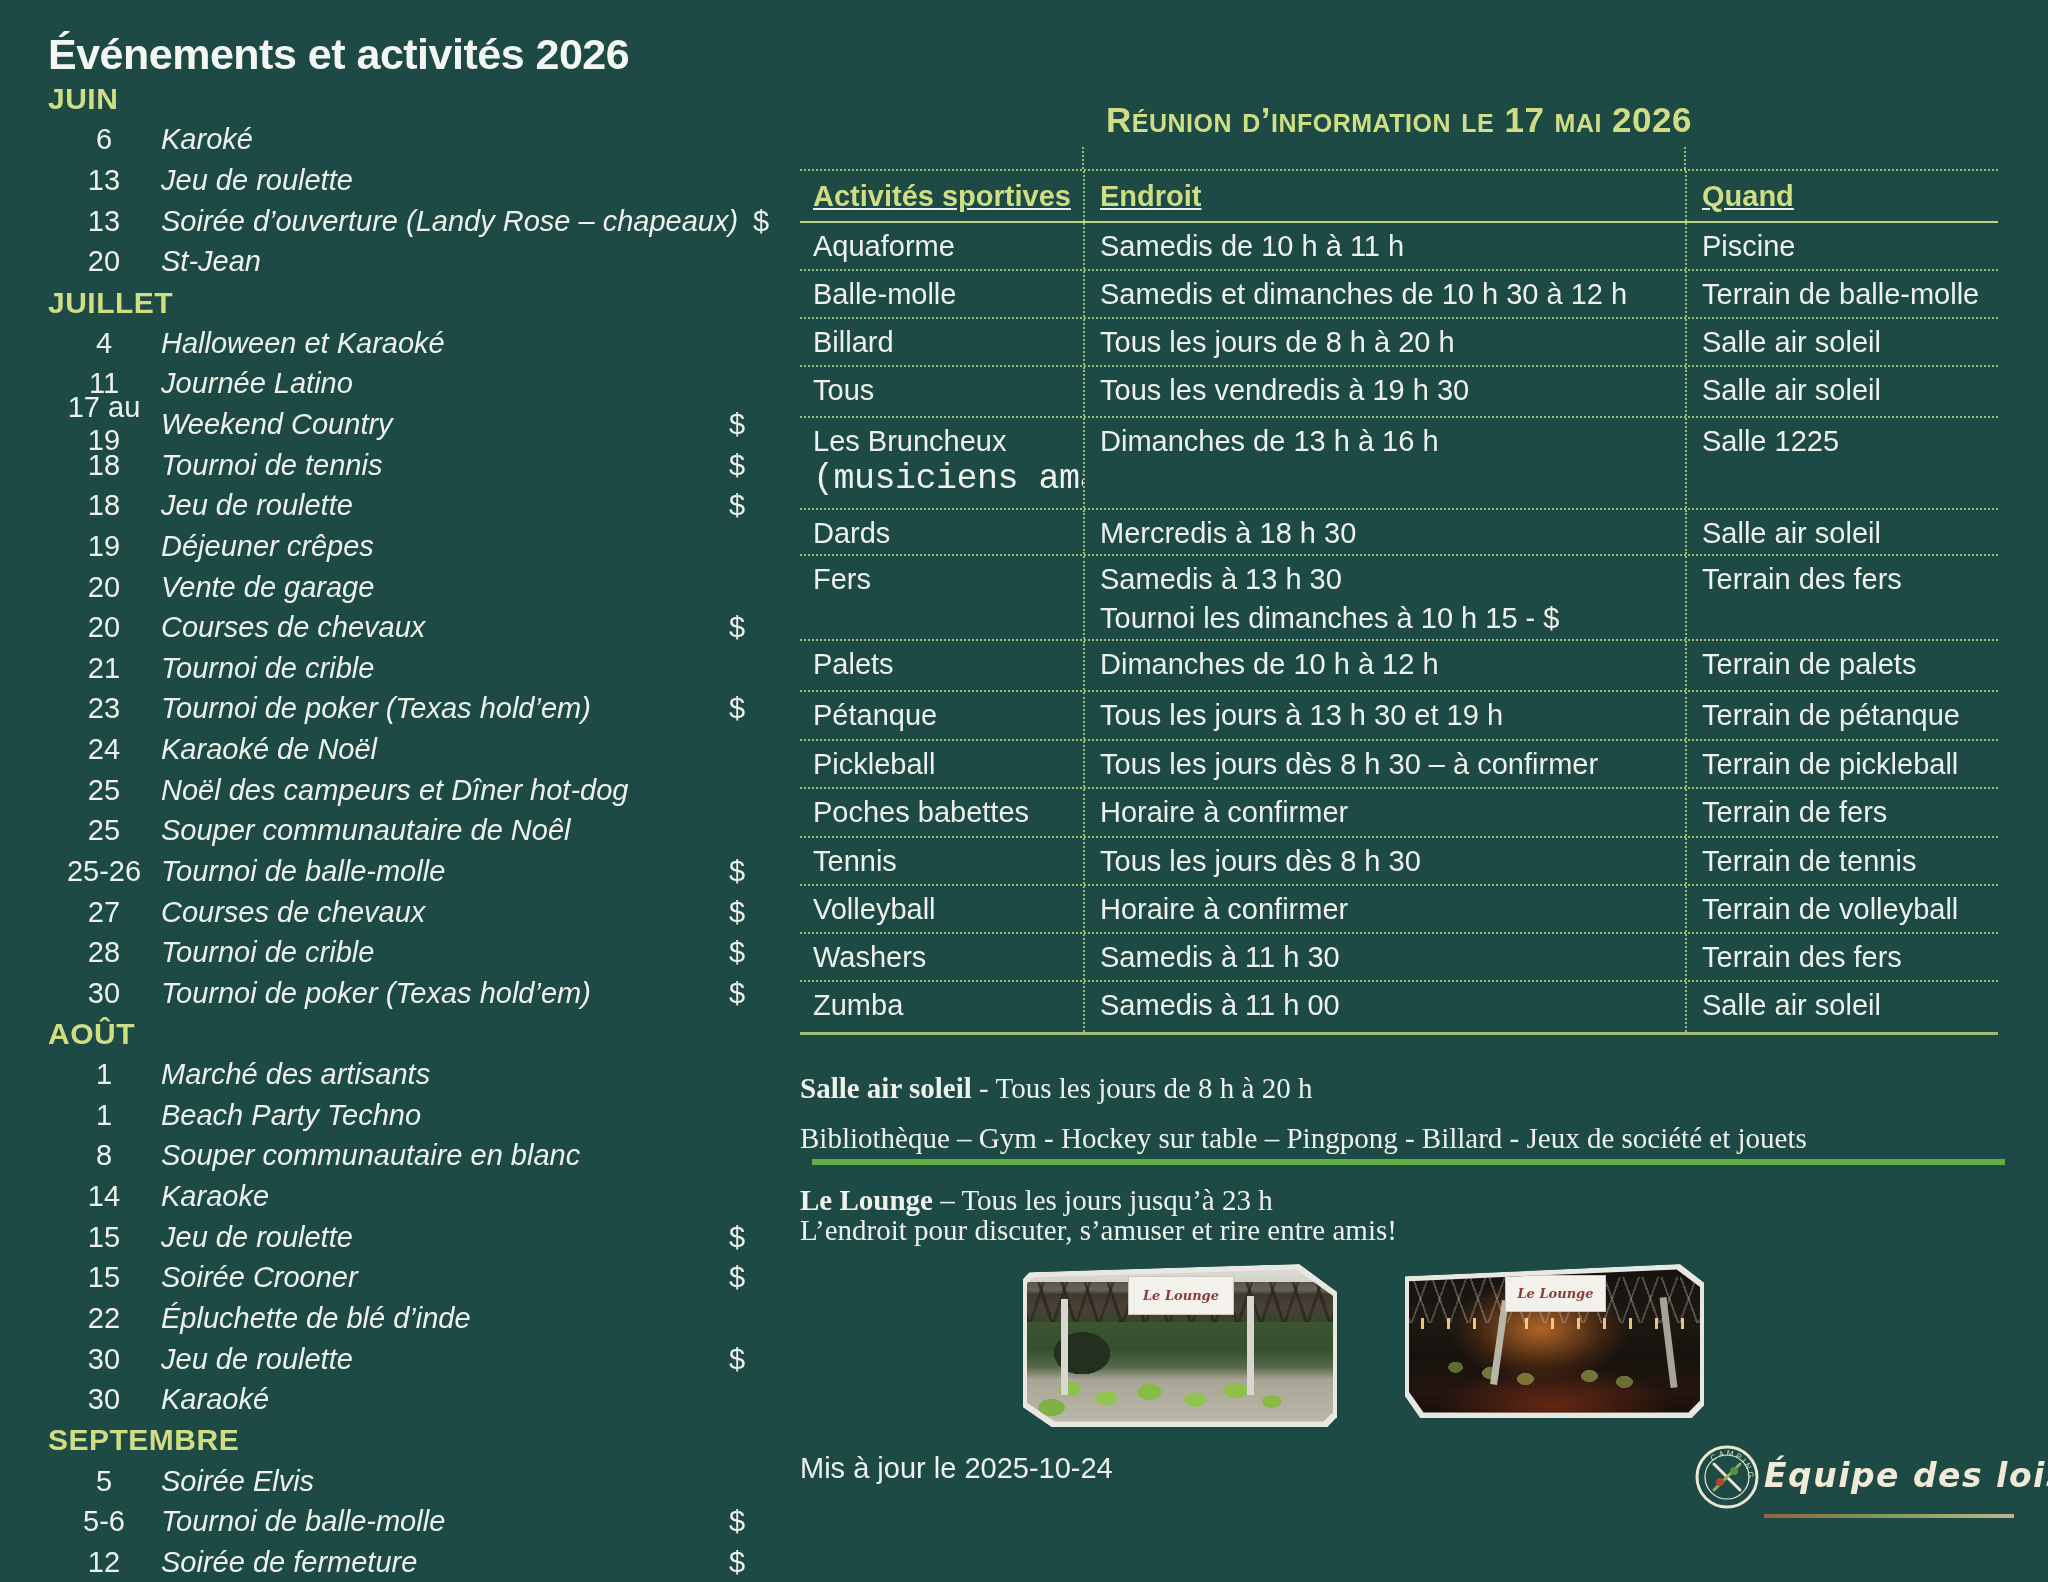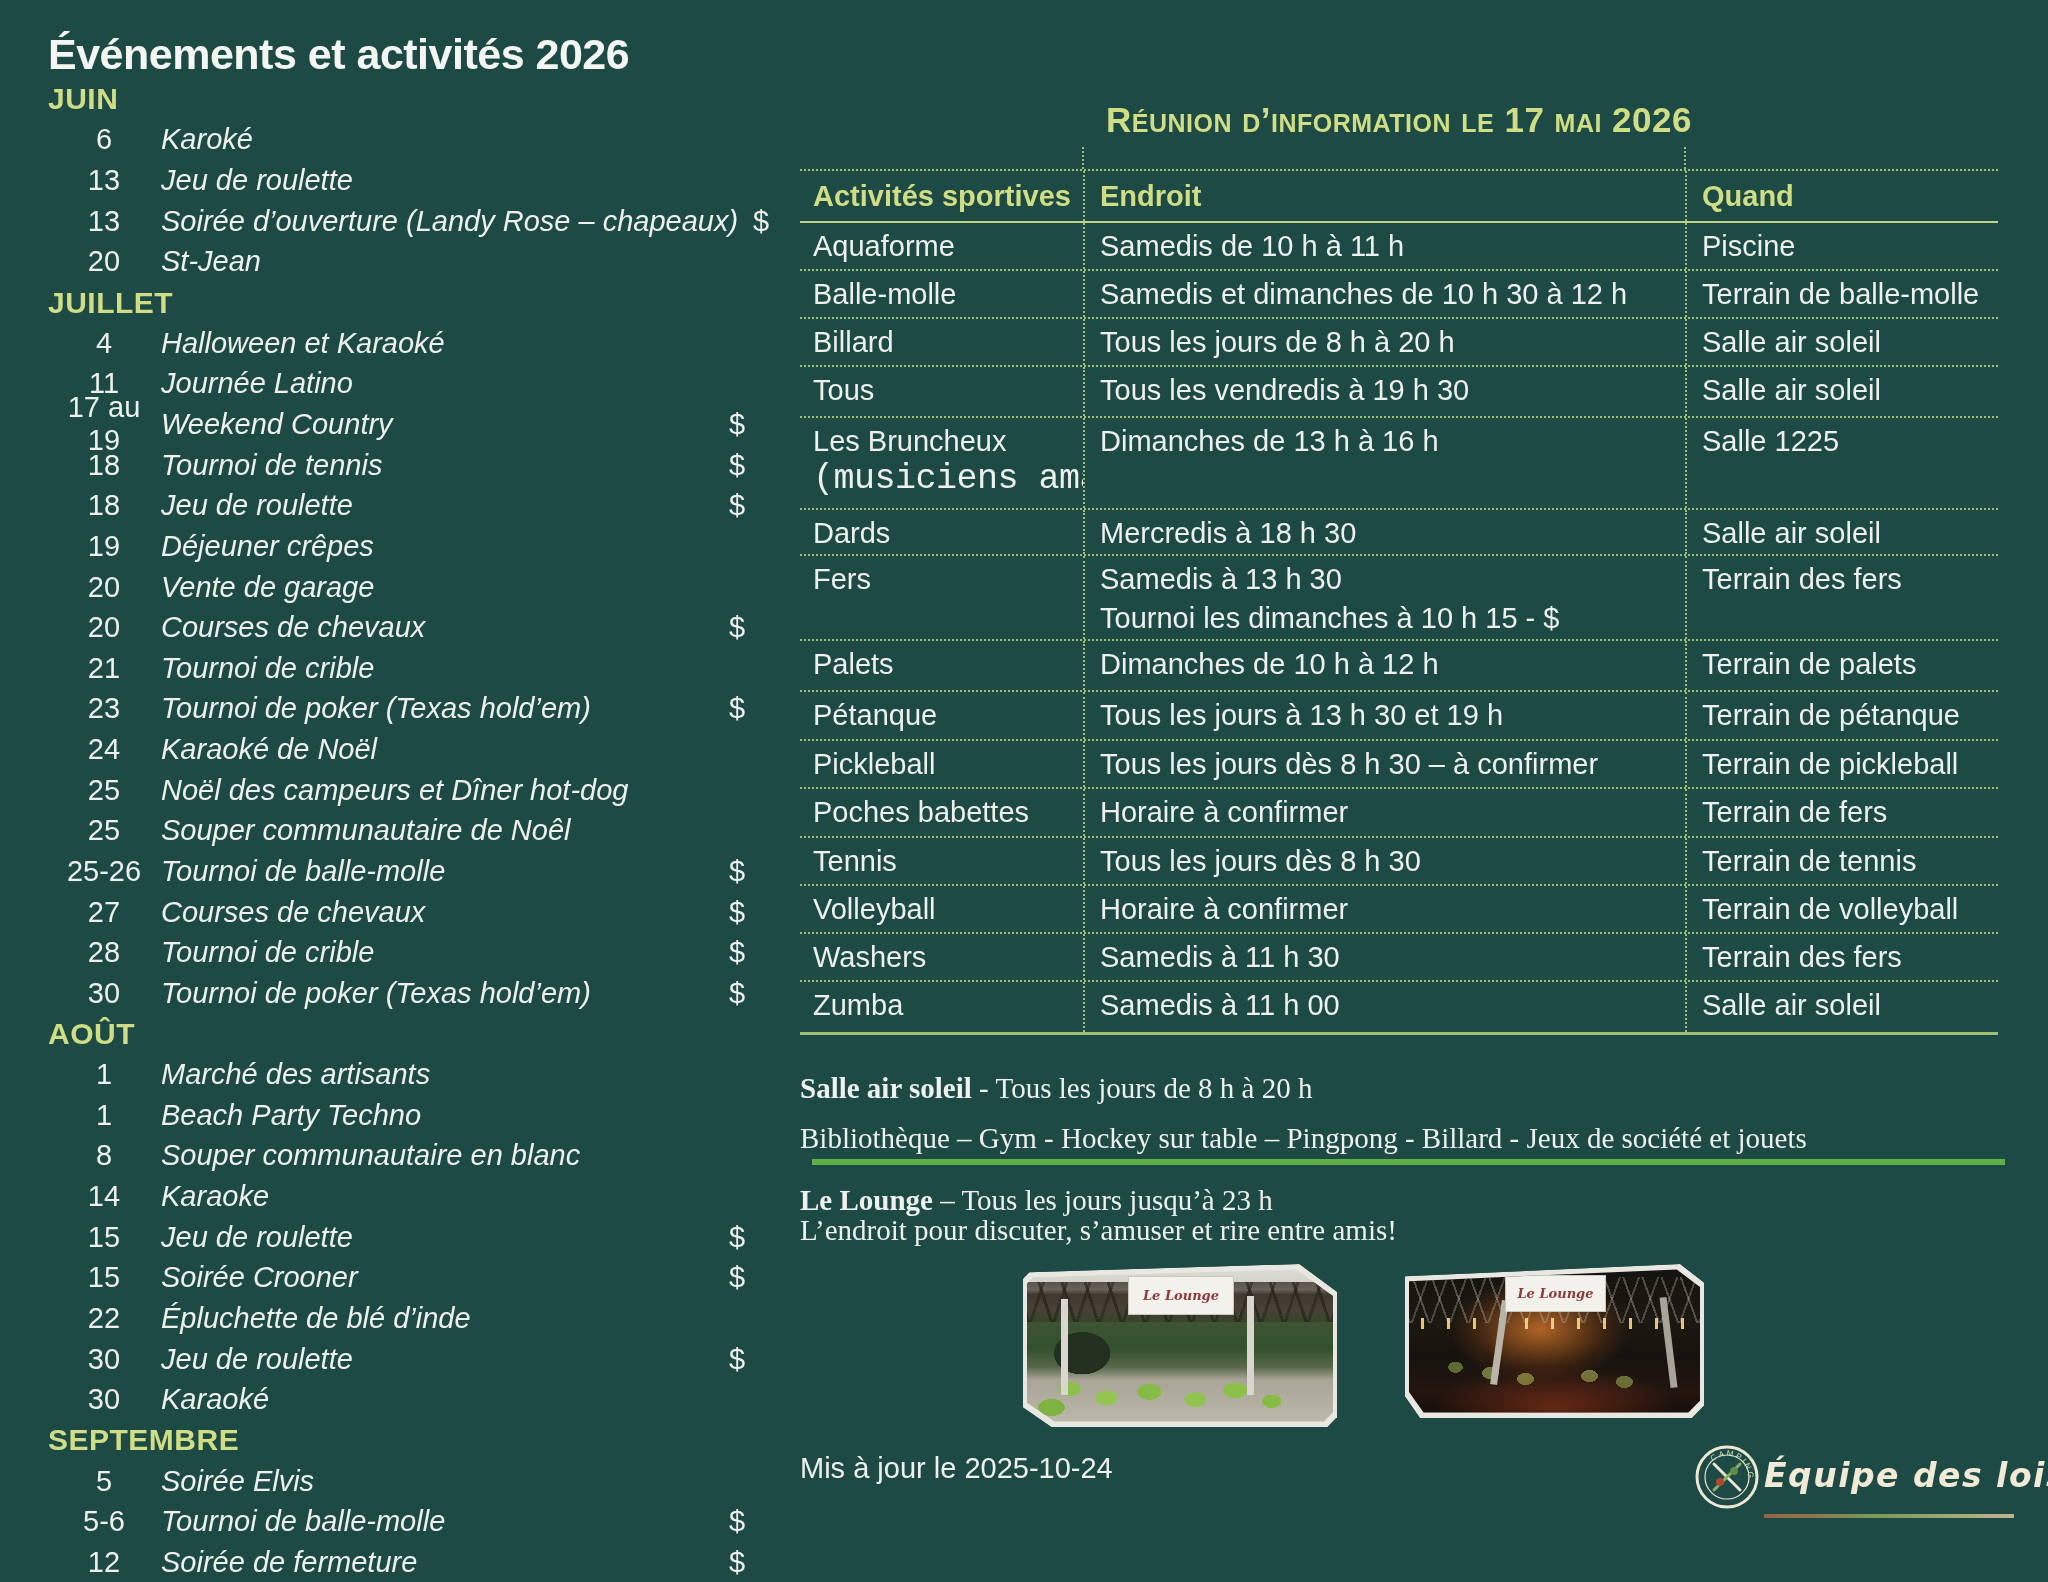--- a/index.html
+++ b/index.html
@@ -277,21 +277,21 @@
         <span class="ev-date">12</span>
         <span class="ev-label">Soirée de fermeture</span>
         <span class="ev-fee">$</span>
       </div>
     </div>
 
   <div id="meeting-title">Réunion d’information le 17 mai 2026</div>
   <div id="stub1" class="vstub"></div>
   <div id="stub2" class="vstub"></div>
   <div id="activities-table">
-      <div class="t-row head" style="height: 52px;">
+      <div class="t-row head" style="height: 52px; text-decoration: underline;">
         <div class="cell c1">Activités sportives</div>
         <div class="cell c3">Endroit</div>
         <div class="cell c2">Quand</div>
       </div>
       <div class="t-row" style="height: 46px;">
         <div class="cell c1">
           <div>Aquaforme</div>
         </div>
         <div class="cell c2">
           <div>Samedis de 10 h à 11 h</div>

